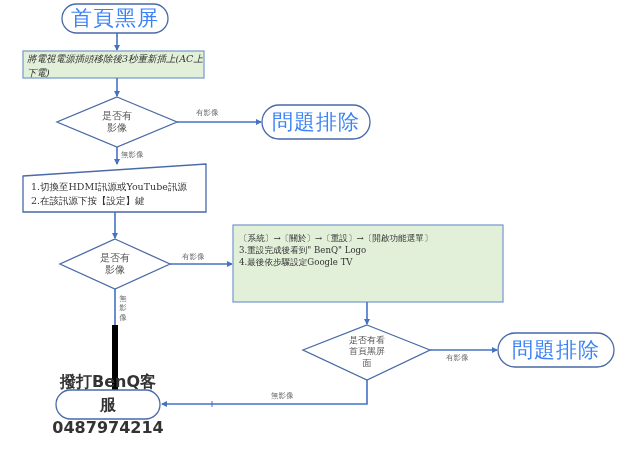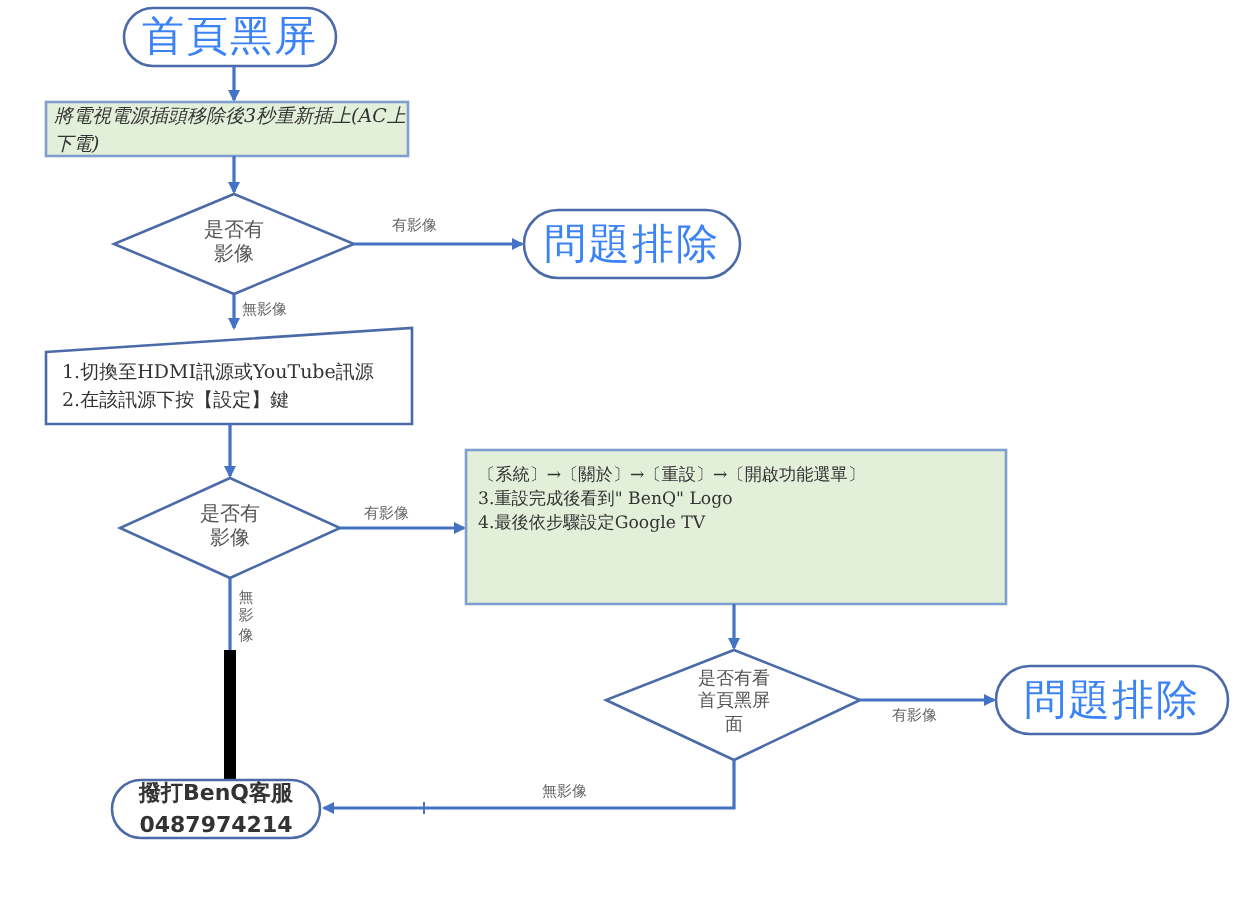--- a/index.html
+++ b/index.html
@@ -1,21 +1,21 @@
 <!DOCTYPE html>
 <html><head>
 <meta charset="utf-8">
 <style>
   html, body { margin:0; padding:0; background:#ffffff; }
   body { width:617px; height:459px; position:relative; overflow:hidden;
          font-family:"DejaVu Serif", serif; }
   svg#flow { position:absolute; left:0; top:0; }
   .node-text { position:absolute; color:#404040; display:flex; align-items:center; justify-content:center; text-align:center; line-height:1.25; }
   .term { font-family:Liberation Serif, serif; font-size:21px; color:#3b82f6; letter-spacing:1px; }
-  .term-small { font-family:"DejaVu Sans", sans-serif; font-size:11px; font-weight:bold; color:#333; line-height:1.45; }
+  .term-small { font-family:"DejaVu Sans", sans-serif; font-size:16px; font-weight:bold; color:#333; line-height:1.45; }
   .box-text { position:absolute; font-size:9.5px; color:#333; line-height:1.45; text-align:left; justify-content:flex-start; }
   .dia { font-size:10px; color:#555; }
   .lbl { position:absolute; font-size:7.5px; color:#666; }
   .vlabel { position:absolute; font-size:7.5px; color:#666; width:10px; line-height:1.25; text-align:center; }
 </style>
 </head>
 <body>
 
 <svg id="flow" width="617" height="459" viewBox="0 0 617 459">
   <defs>

